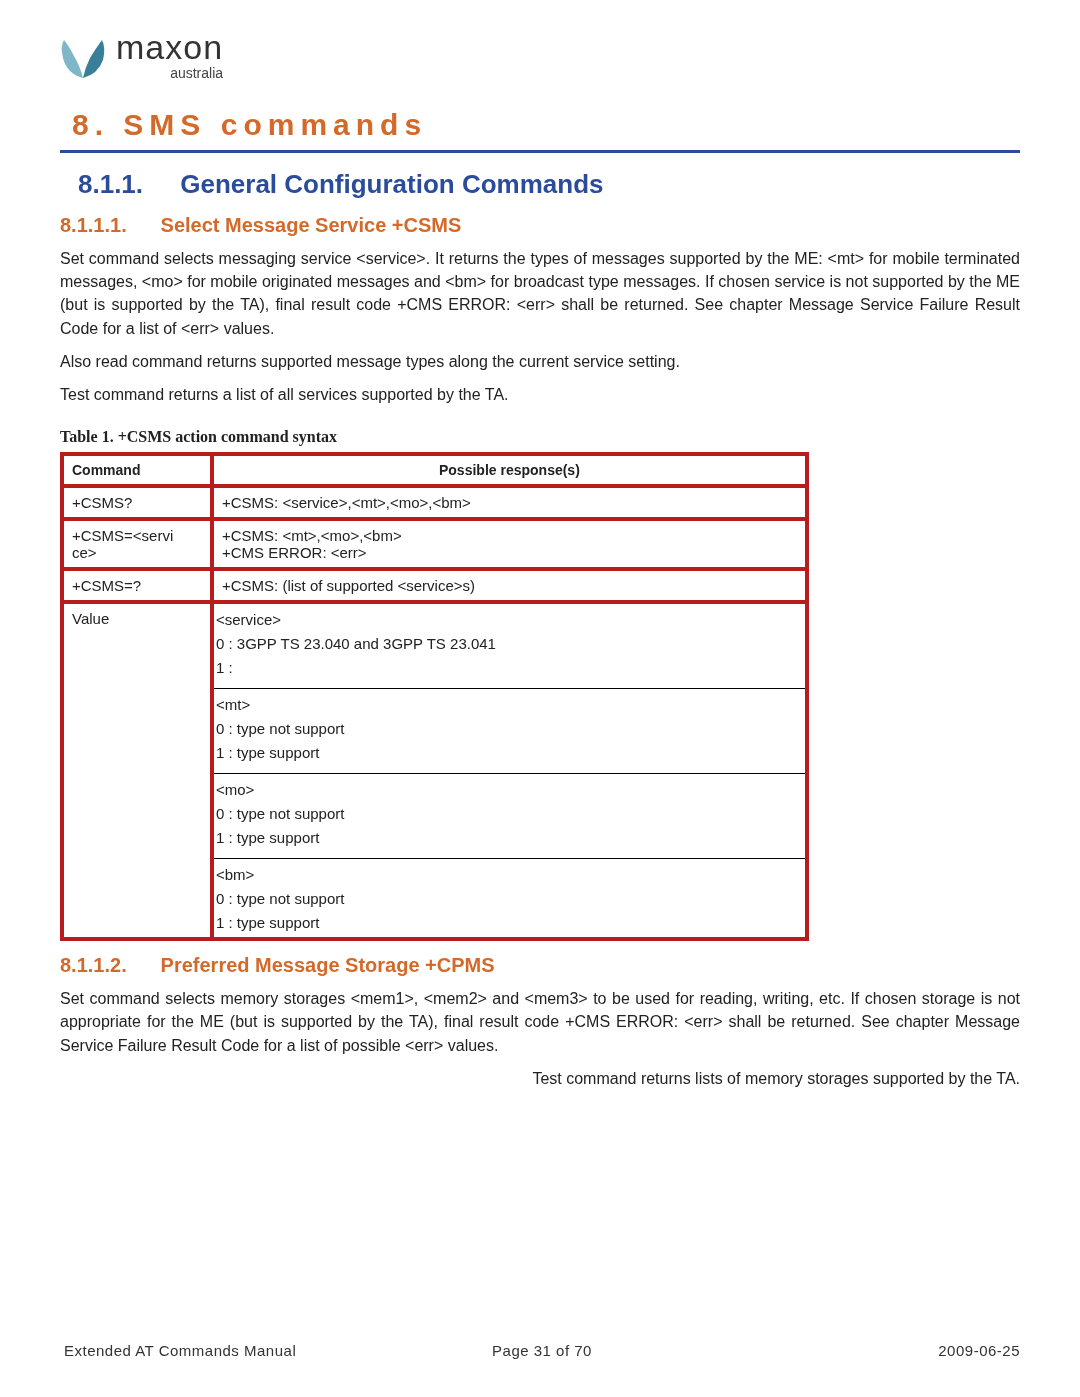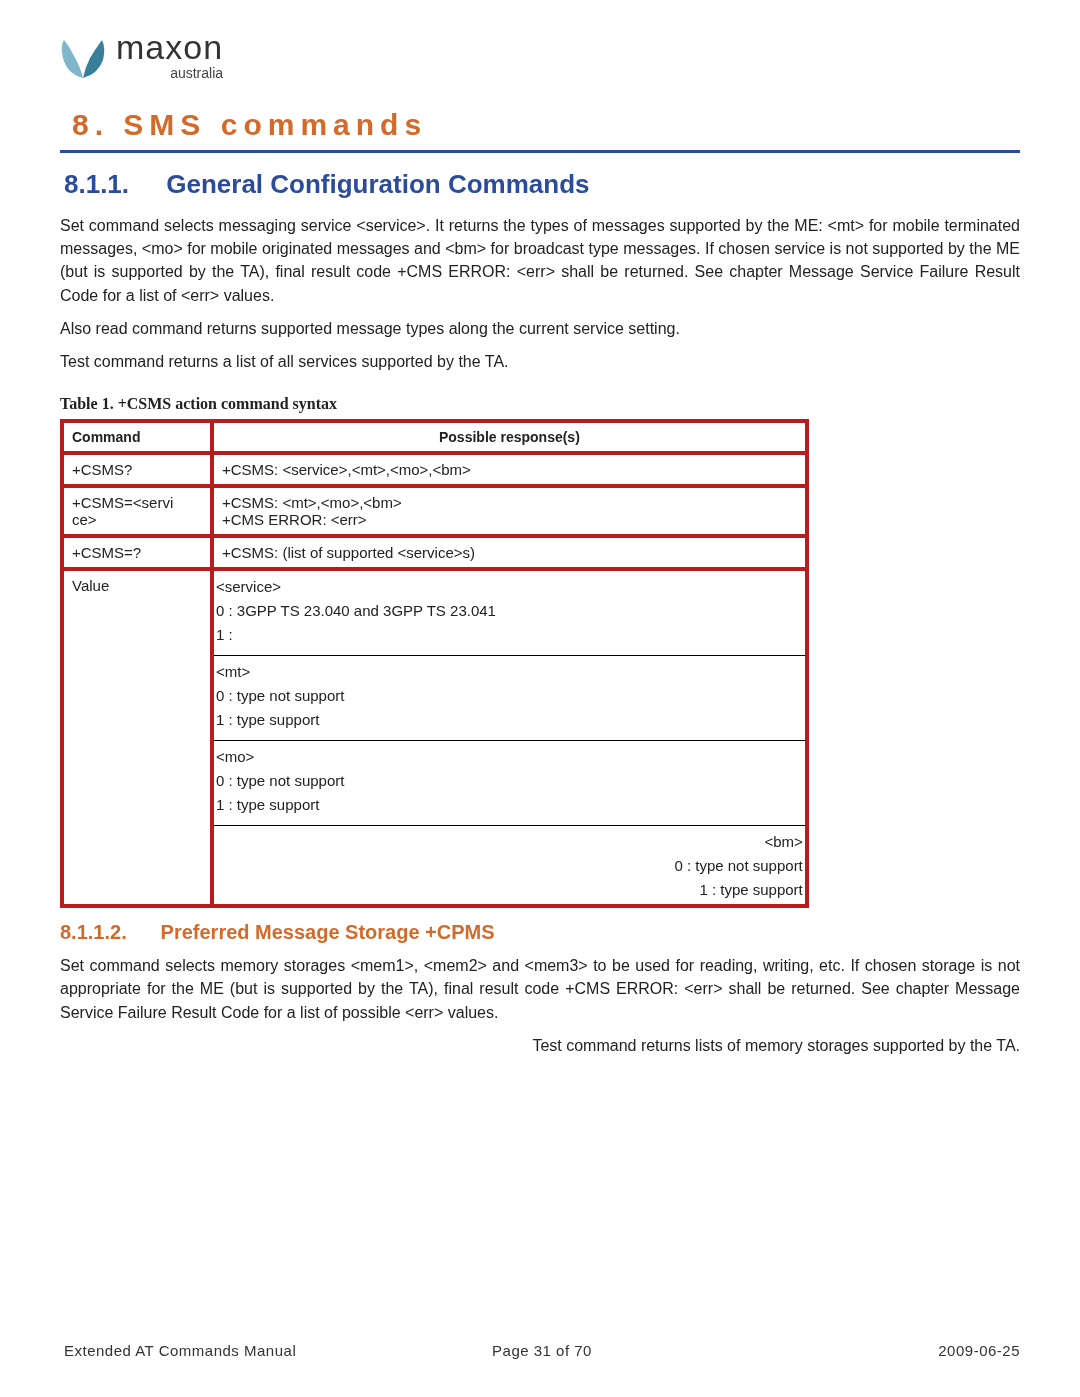--- a/index.html
+++ b/index.html
@@ -52,21 +52,21 @@
   }
   .h1-rule {
     border: none;
     border-top: 3px solid #2b4c9b;
     margin: 4px 0 16px 0;
   }
   .h2 {
     font-family: Arial, Helvetica, sans-serif;
     font-size: 26px;
     color: #2b4c9b;
-    margin: 4px 0 14px 4px;
+    margin: 4px 0 14px 18px;
   }
   .h2 .num { display: inline-block; min-width: 95px; }
   .h3 {
     font-family: Arial, Helvetica, sans-serif;
     font-size: 20px;
     color: #d36a2a;
     margin: 6px 0 10px 0;
   }
   .h3 .num { display: inline-block; min-width: 95px; }
   p.body {
@@ -95,21 +95,21 @@
     text-align: left;
   }
   table.cmd th {
     font-family: Arial, Helvetica, sans-serif;
     font-weight: bold;
     font-size: 14px;
     text-align: center;
   }
   table.cmd th.col-cmd { width: 130px; text-align: left; }
   .value-group { border-bottom: 1px solid #000; padding: 4px 2px 8px 2px; }
-  .value-group:last-child { border-bottom: none; padding-bottom: 2px; text-align: right; }
+  .value-group:last-child { border-bottom: none; padding-bottom: 2px; }
   .value-group div { line-height: 1.6; }
   .value-cell { padding: 0 !important; }
   td.vmid { vertical-align: middle; }
   .footer {
     position: absolute;
     bottom: 38px;
     left: 64px;
     right: 60px;
     display: flex;
     justify-content: space-between;
@@ -139,20 +139,24 @@
   </div>
 
   <h1 class="h1">8.  SMS commands</h1>
   <hr class="h1-rule">
 
   <h2 class="h2">
     <span class="num">8.1.1.</span>
     <span>General Configuration Commands</span>
   </h2>
 
+  <h3 class="h3">
+    <span class="num">8.1.1.1.</span>
+    <span>Select Message Service +CSMS</span>
+  </h3>
 
   <p class="body">Set command selects messaging service &lt;service&gt;. It returns the types of messages supported by the ME: &lt;mt&gt; for mobile terminated messages, &lt;mo&gt; for mobile originated messages and &lt;bm&gt; for broadcast type messages. If chosen service is not supported by the ME (but is supported by the TA), final result code +CMS ERROR: &lt;err&gt; shall be returned. See chapter Message Service Failure Result Code for a list of &lt;err&gt; values.</p>
   <p class="body" style="text-align:left">Also read command returns supported message types along the current service setting.</p>
   <p class="body" style="text-align:left">Test command returns a list of all services supported by the TA.</p>
 
   <div class="caption">Table 1. +CSMS action command syntax</div>
 
   <table class="cmd">
     <tbody>
         <tr>

